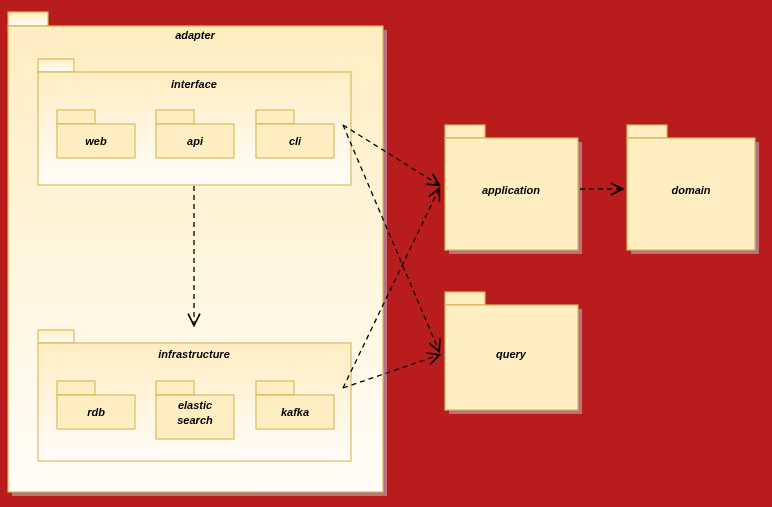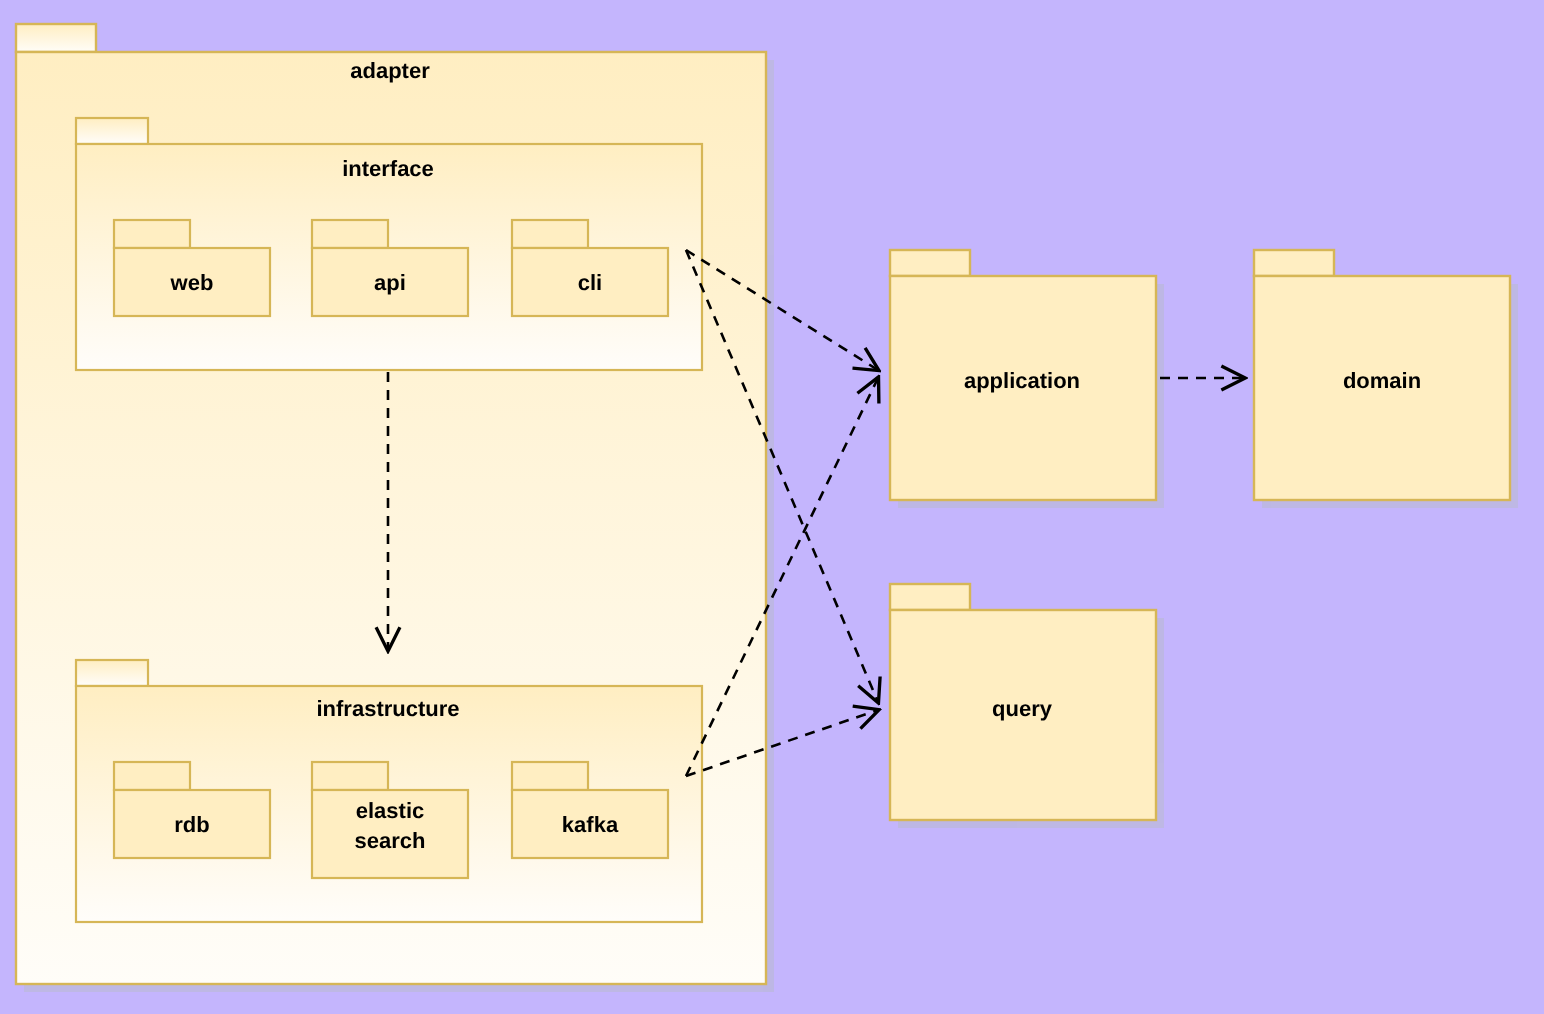--- a/index.html
+++ b/index.html
@@ -10,21 +10,22 @@
   body {
     width: 772px;
     height: 507px;
     overflow: hidden;
     font-family: "Liberation Sans", sans-serif;
   }
   #diagram-root {
     position: relative;
     width: 772px;
     height: 507px;
-    background: #c4b5fd;
+    background: #b91c1c;
+    font-style: italic;
   }
   svg#uml-canvas {
     display: block;
     width: 772px;
     height: 507px;
   }
   .pkg-label {
     font-family: "Liberation Sans", sans-serif;
     font-weight: bold;
     font-size: 11px;

